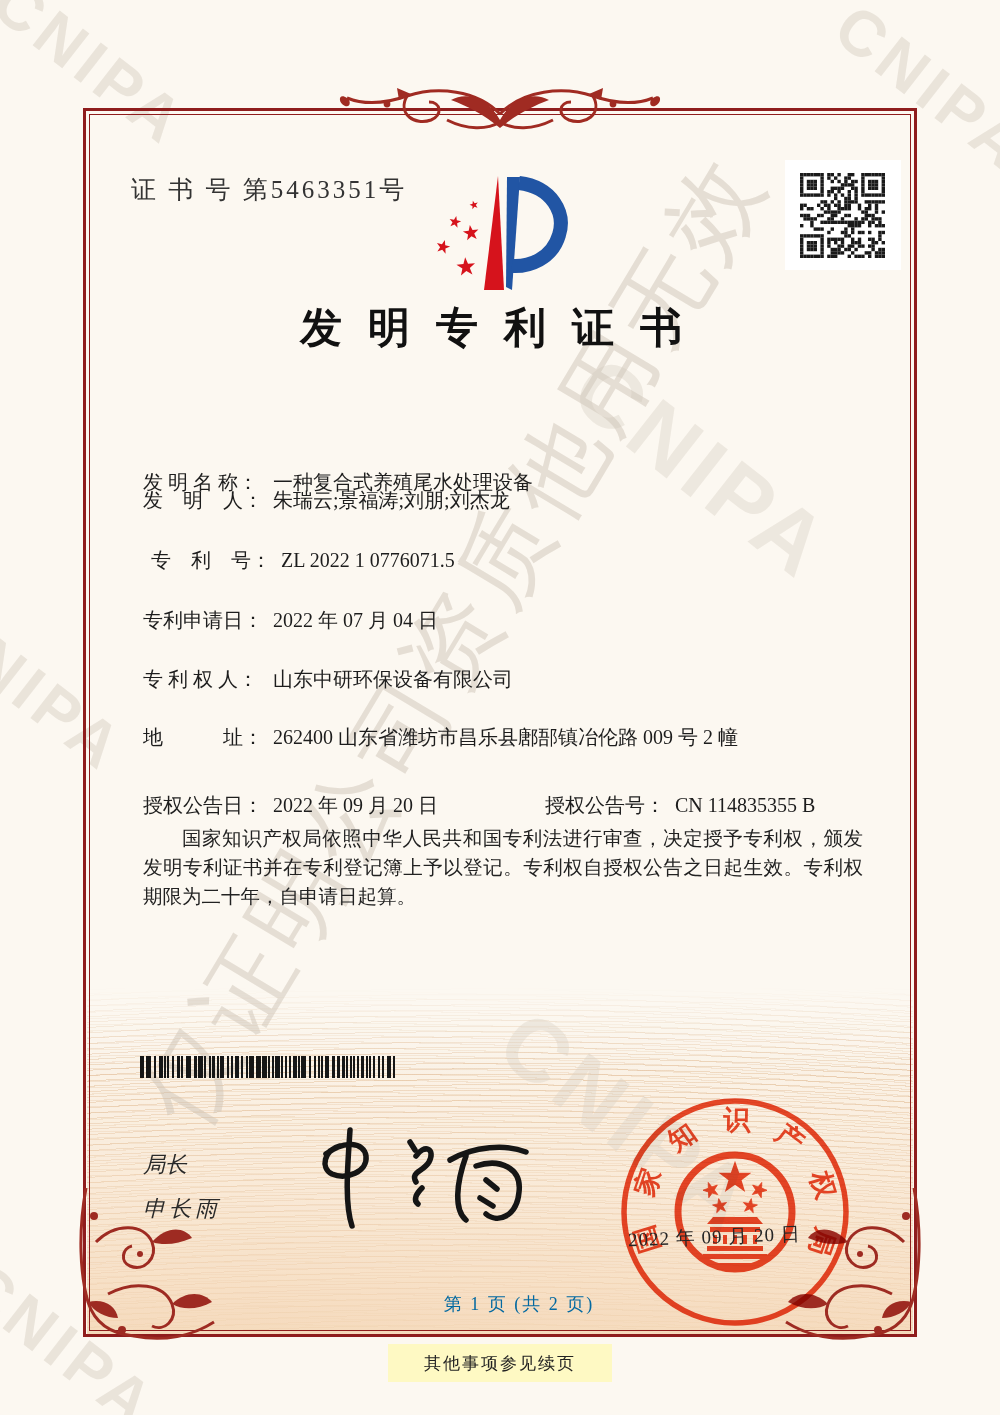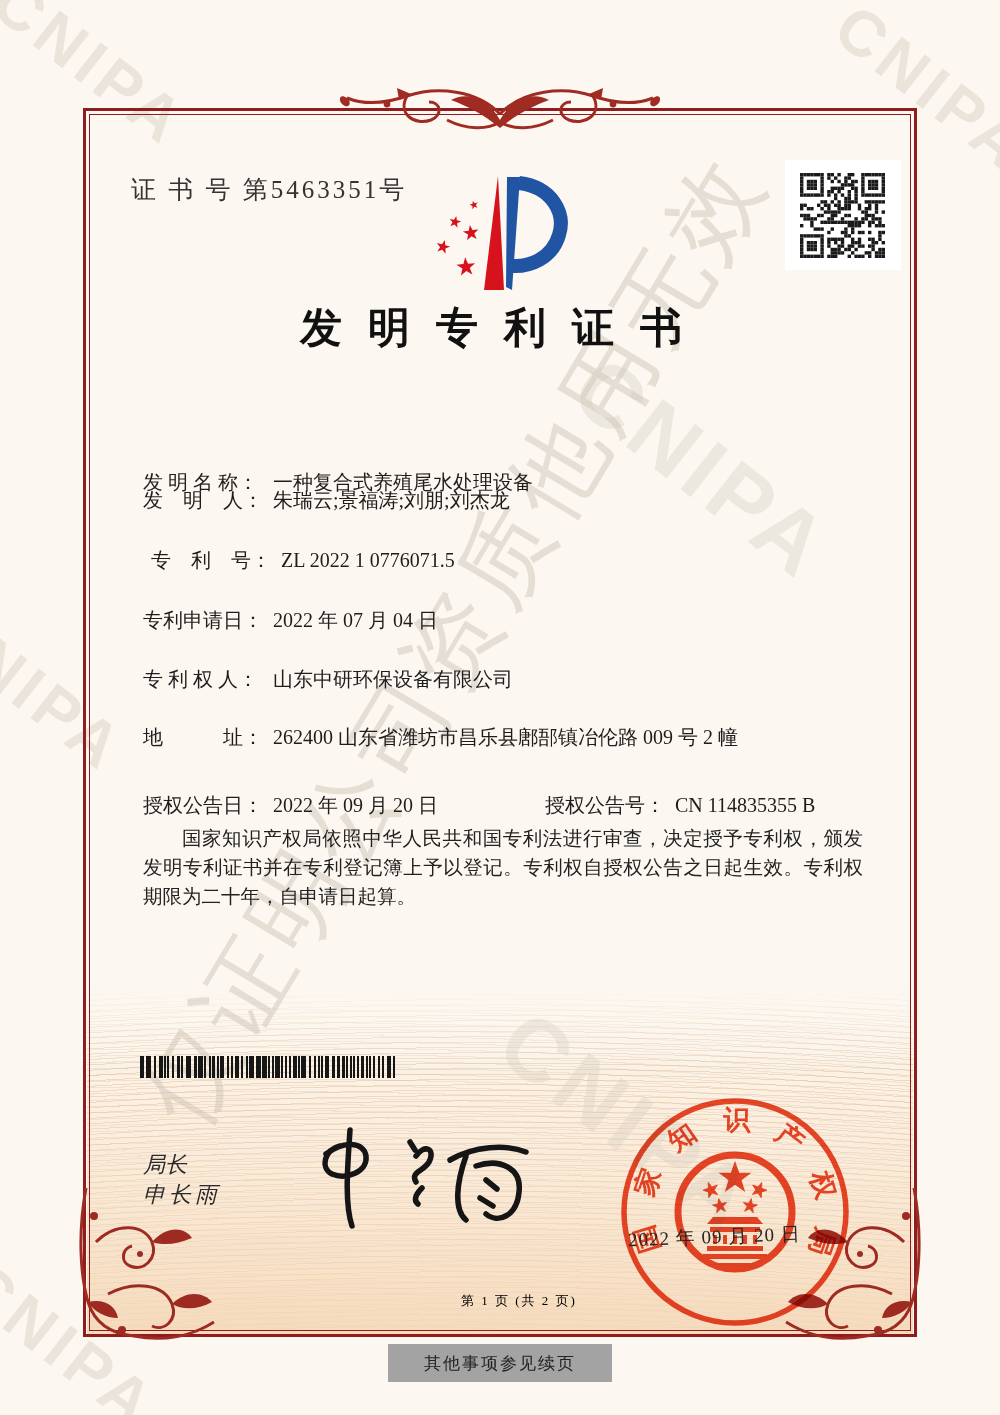--- a/index.html
+++ b/index.html
@@ -72,34 +72,34 @@
   .grant-no-group{position:absolute;left:402px;top:0;}
   
   .paras{
     position:absolute;z-index:4;left:143px;top:824px;width:720px;
     font-size:19.5px;line-height:29px;text-align:justify;color:#222;
   }
   .paras p{margin:0;text-indent:2em;}
   
   .barcode{position:absolute;z-index:4;left:140px;top:1056px;}
   .director{position:absolute;z-index:4;left:143px;top:1150px;font-size:22px;color:#2a2a2a;font-style:italic;}
-  .director .name{display:block;letter-spacing:4px;}
+  .director .name{display:block;margin-top:14px;letter-spacing:4px;}
   .signature{position:absolute;z-index:5;left:298px;top:1122px;}
   .seal{position:absolute;z-index:6;left:617px;top:1094px;opacity:.95;mix-blend-mode:multiply;}
   .seal-date{
     position:absolute;z-index:7;left:628px;top:1224px;width:180px;
     font-size:19px;letter-spacing:1px;color:#262626;transform:rotate(-2deg);white-space:pre;
   }
   .page-info{
     position:absolute;z-index:4;left:83px;top:1292px;width:872px;
-    text-align:center;font-size:13px;color:#000000;letter-spacing:2px;white-space:pre;
+    text-align:center;font-size:18px;color:#0369a1;letter-spacing:2px;white-space:pre;
   }
   .footer-box{
     position:absolute;z-index:4;left:388px;top:1344px;width:224px;height:38px;
-    background:#a3a3a3;display:flex;align-items:center;justify-content:center;
+    background:#fef9c3;display:flex;align-items:center;justify-content:center;
   }
   .footer-note{font-size:17px;color:#222;letter-spacing:2px;}
 </style>
 </head>
 <body>
 
 <div class="wm-brand wmA">CNIPA</div>
 <div class="wm-brand wmB">CNIPA</div>
 <div class="wm-brand wmC">CNIPA</div>
 <div class="wm-brand wmD">CNIPA</div>

